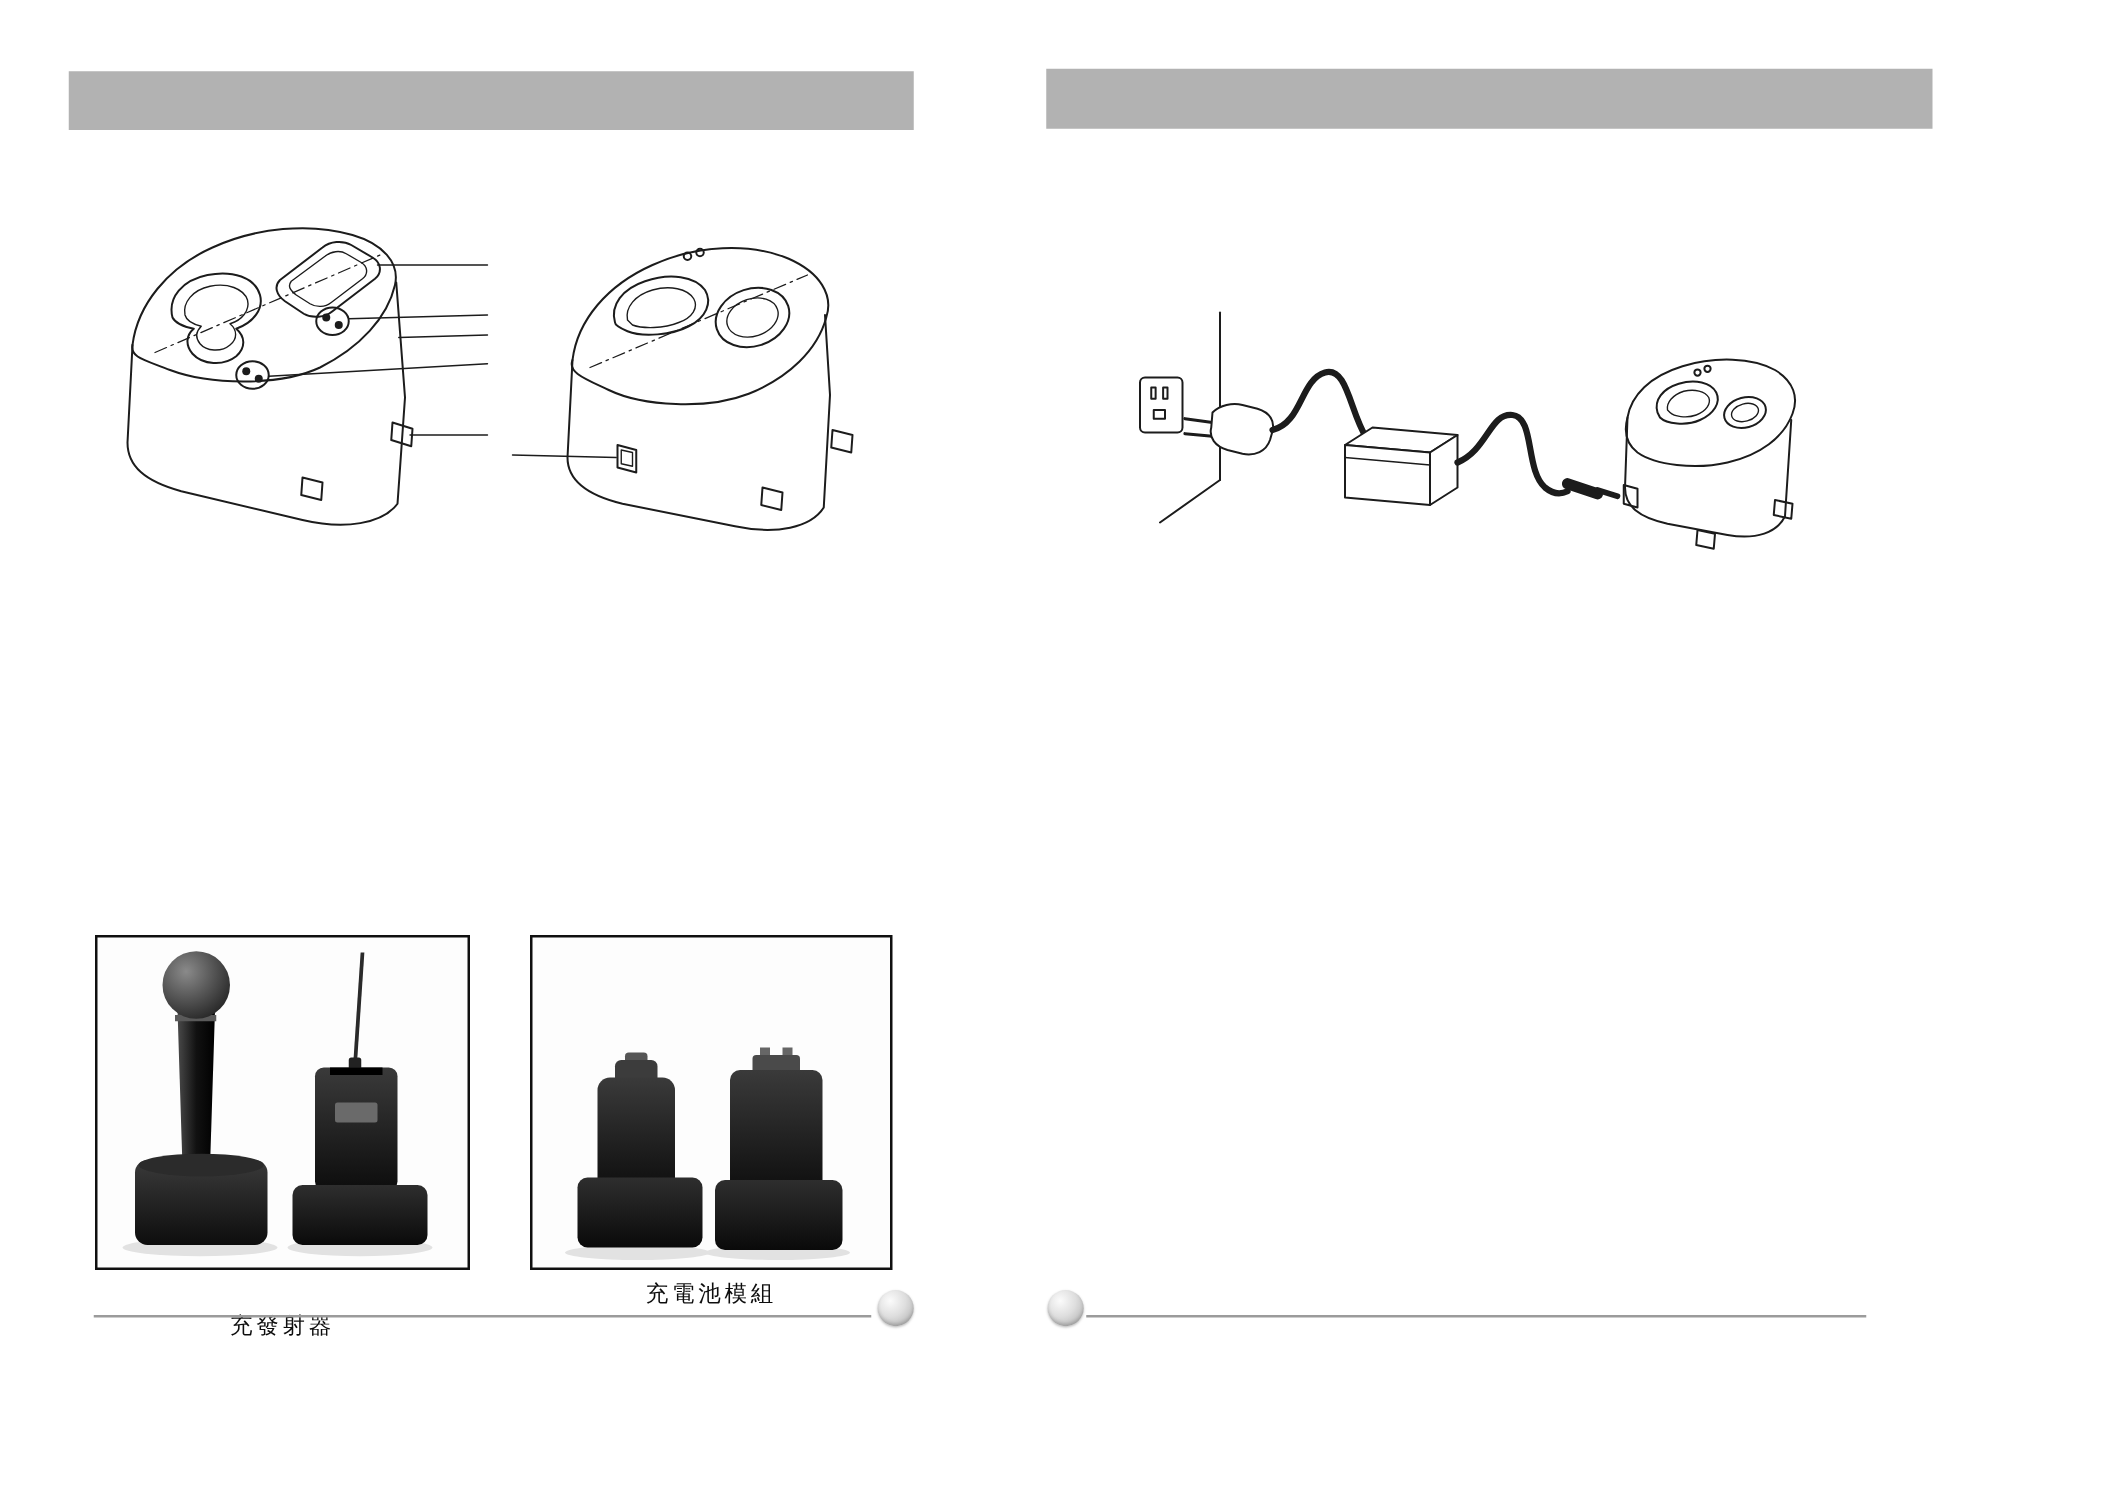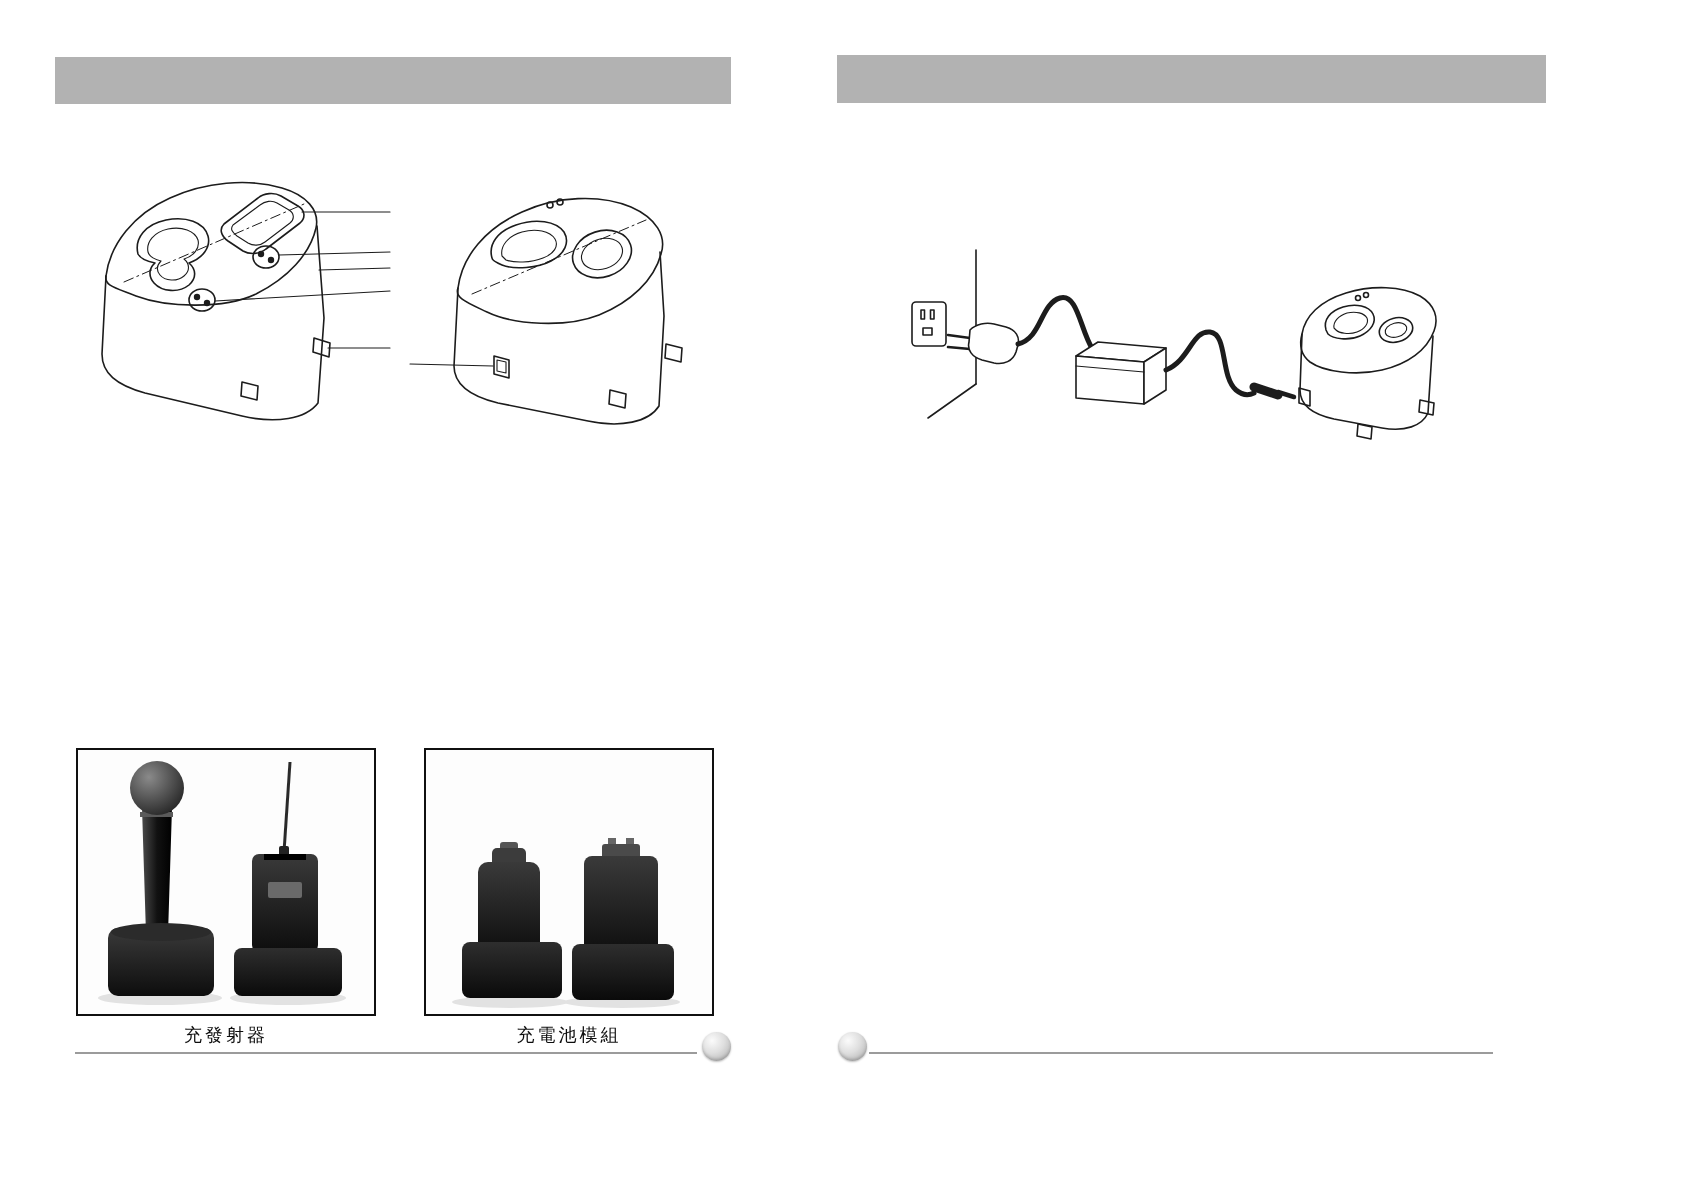--- a/index.html
+++ b/index.html
@@ -25,21 +25,21 @@
   .lineart .cord-thick { stroke-width:9; }
   .lineart .whitefill { fill:#ffffff; }
 
   .photo-box { position:absolute; border:2px solid #101010; background:#fdfdfd; }
   .box1 { left:76px; top:748px; width:300px; height:268px; }
   .box2 { left:424px; top:748px; width:290px; height:268px; }
   .photo-box svg { display:block; width:100%; height:100%; }
 
   .caption { position:absolute; top:1023px; font-size:18px; letter-spacing:3px;
              color:#0d0d0d; text-align:center; }
-  .cap1 { left:76px; width:300px; }
+  .cap1 { left:76px; width:300px;margin-top:25px; }
   .cap2 { left:424px; width:290px; }
 
   .rule { position:absolute; height:2px; background:#9b9b9b; top:1052px; }
   .rule-left { left:75px; width:622px; }
   .rule-right { left:869px; width:624px; }
 
   .page-circle { position:absolute; width:29px; height:29px; border-radius:50%; top:1032px;
     background:radial-gradient(circle at 35% 30%, #fbfbfb 0%, #dedede 45%, #a8a8a8 100%);
     box-shadow: inset 0 -2px 3px rgba(0,0,0,0.18), 0 1px 2px rgba(0,0,0,0.25); }
   .pc1 { left:702px; }

